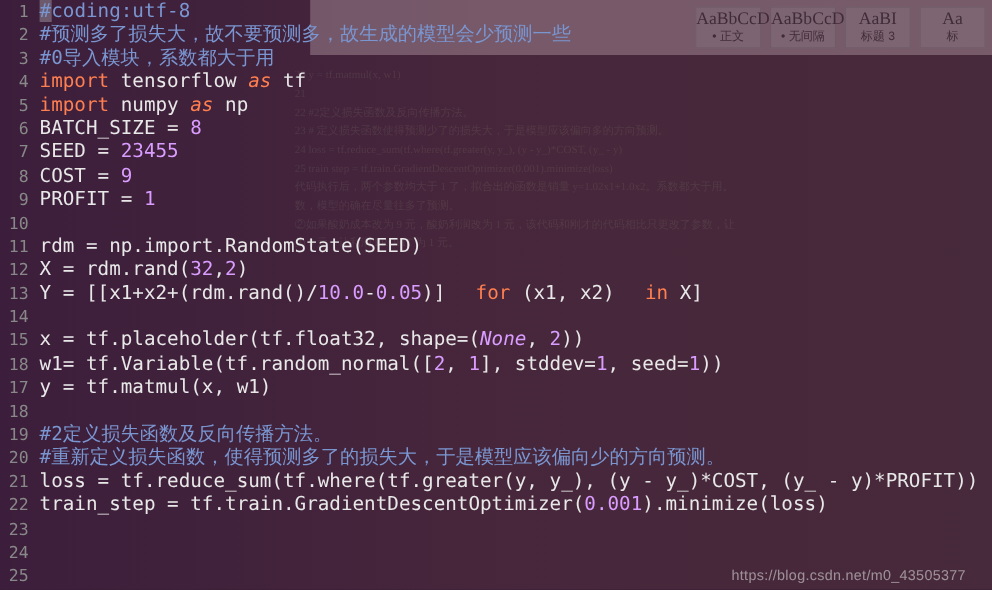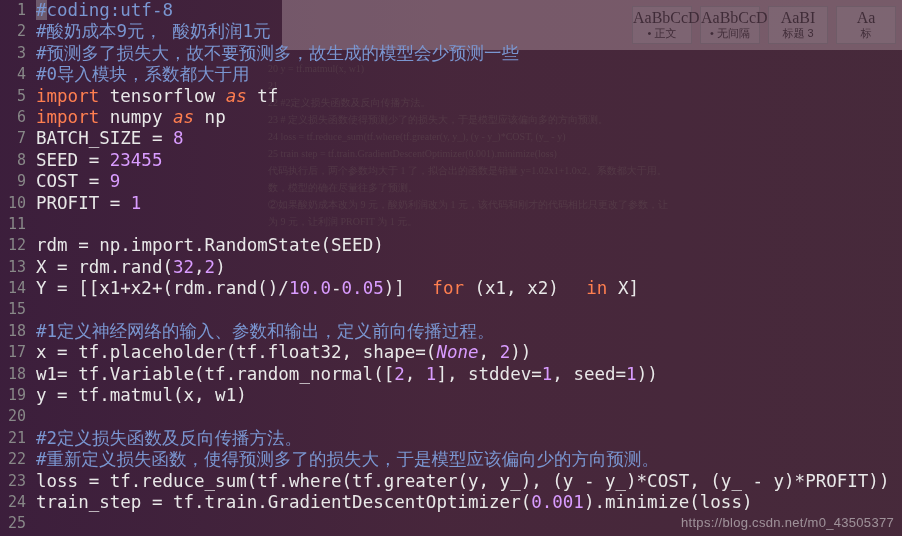--- a/index.html
+++ b/index.html
@@ -94,21 +94,21 @@
   .imp { color: #ff7f50; }
   .as  { color: #ff7f50; font-style: italic; }
   .comment { color: #7a96d1; } 
   .num { color: #d99cff; }     
   .ident { color: #e8e8e8; }
   .op { color: #e8e8e8; }
   .none { color: #d99cff; font-style: italic; }
   .hl { background: rgba(200,200,200,0.35); }
   .watermark {
     position: absolute;
-    right: 8px;
+    right: 24px;
     bottom: 6px;
     font-family: sans-serif;
     font-size: 13px;
     color: rgba(230,230,230,0.55);
     letter-spacing: 0.3px;
     pointer-events: none;
   }
 </style>
 </head>
 <body>
@@ -175,35 +175,33 @@
       <div>20</div>
       <div>21</div>
       <div>22</div>
       <div>23</div>
       <div>24</div>
       <div>25</div>
     </div>
 
   <div class="code" id="code">
       <div class="line"><span class="hl comment">#</span><span class="comment">coding:utf-8</span></div>
-      <div class="line"><span class="comment">#酸奶成本9元， 酸奶利润1元</span></div>
       <div class="line"><span class="comment">#预测多了损失大，故不要预测多，故生成的模型会少预测一些</span></div>
       <div class="line"><span class="comment">#0导入模块，系数都大于用</span></div>
       <div class="line"><span class="imp">import</span><span class="ident"> tensorflow </span><span class="as">as</span><span class="ident"> tf</span></div>
       <div class="line"><span class="imp">import</span><span class="ident"> numpy </span><span class="as">as</span><span class="ident"> np</span></div>
       <div class="line"><span class="ident">BATCH_SIZE </span><span class="op">= </span><span class="num">8</span></div>
       <div class="line"><span class="ident">SEED </span><span class="op">= </span><span class="num">23455</span></div>
       <div class="line"><span class="ident">COST </span><span class="op">= </span><span class="num">9</span></div>
       <div class="line"><span class="ident">PROFIT </span><span class="op">= </span><span class="num">1</span></div>
       <div class="line"></div>
       <div class="line"><span class="ident">rdm </span><span class="op">= </span><span class="ident">np.import.RandomState(SEED)</span></div>
       <div class="line"><span class="ident">X </span><span class="op">= </span><span class="ident">rdm.rand(</span><span class="num">32</span><span class="ident">,</span><span class="num">2</span><span class="ident">)</span></div>
       <div class="line"><span class="ident">Y </span><span class="op">= </span><span class="ident">[[x1+x2+(rdm.rand()/</span><span class="num">10.0</span><span class="ident">-</span><span class="num">0.05</span><span class="ident">)] </span><span class="kw">for</span><span class="ident"> (x1, x2) </span><span class="kw">in</span><span class="ident"> X]</span></div>
       <div class="line"></div>
-      <div class="line"><span class="comment">#1定义神经网络的输入、参数和输出，定义前向传播过程。</span></div>
       <div class="line"><span class="ident">x </span><span class="op">= </span><span class="ident">tf.placeholder(tf.float32, shape=(</span><span class="none">None</span><span class="ident">, </span><span class="num">2</span><span class="ident">))</span></div>
       <div class="line"><span class="ident">w1= tf.Variable(tf.random_normal([</span><span class="num">2</span><span class="ident">, </span><span class="num">1</span><span class="ident">], stddev=</span><span class="num">1</span><span class="ident">, seed=</span><span class="num">1</span><span class="ident">))</span></div>
       <div class="line"><span class="ident">y </span><span class="op">= </span><span class="ident">tf.matmul(x, w1)</span></div>
       <div class="line"></div>
       <div class="line"><span class="comment">#2定义损失函数及反向传播方法。</span></div>
       <div class="line"><span class="comment">#重新定义损失函数，使得预测多了的损失大，于是模型应该偏向少的方向预测。</span></div>
       <div class="line"><span class="ident">loss </span><span class="op">= </span><span class="ident">tf.reduce_sum(tf.where(tf.greater(y, y_), (y - y_)*COST, (y_ - y)*PROFIT))</span></div>
       <div class="line"><span class="ident">train_step </span><span class="op">= </span><span class="ident">tf.train.GradientDescentOptimizer(</span><span class="num">0.001</span><span class="ident">).minimize(loss)</span></div>
     </div>
 

